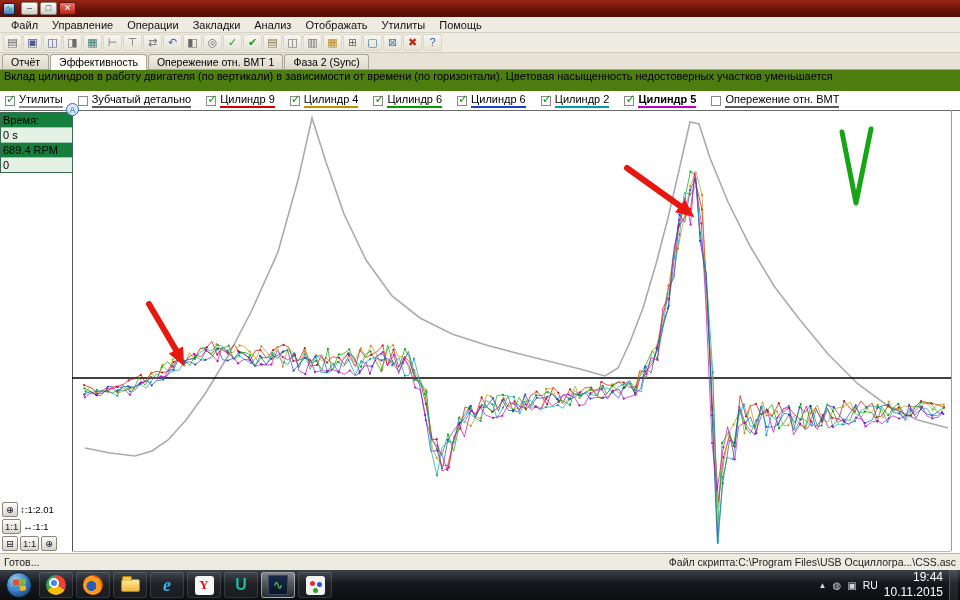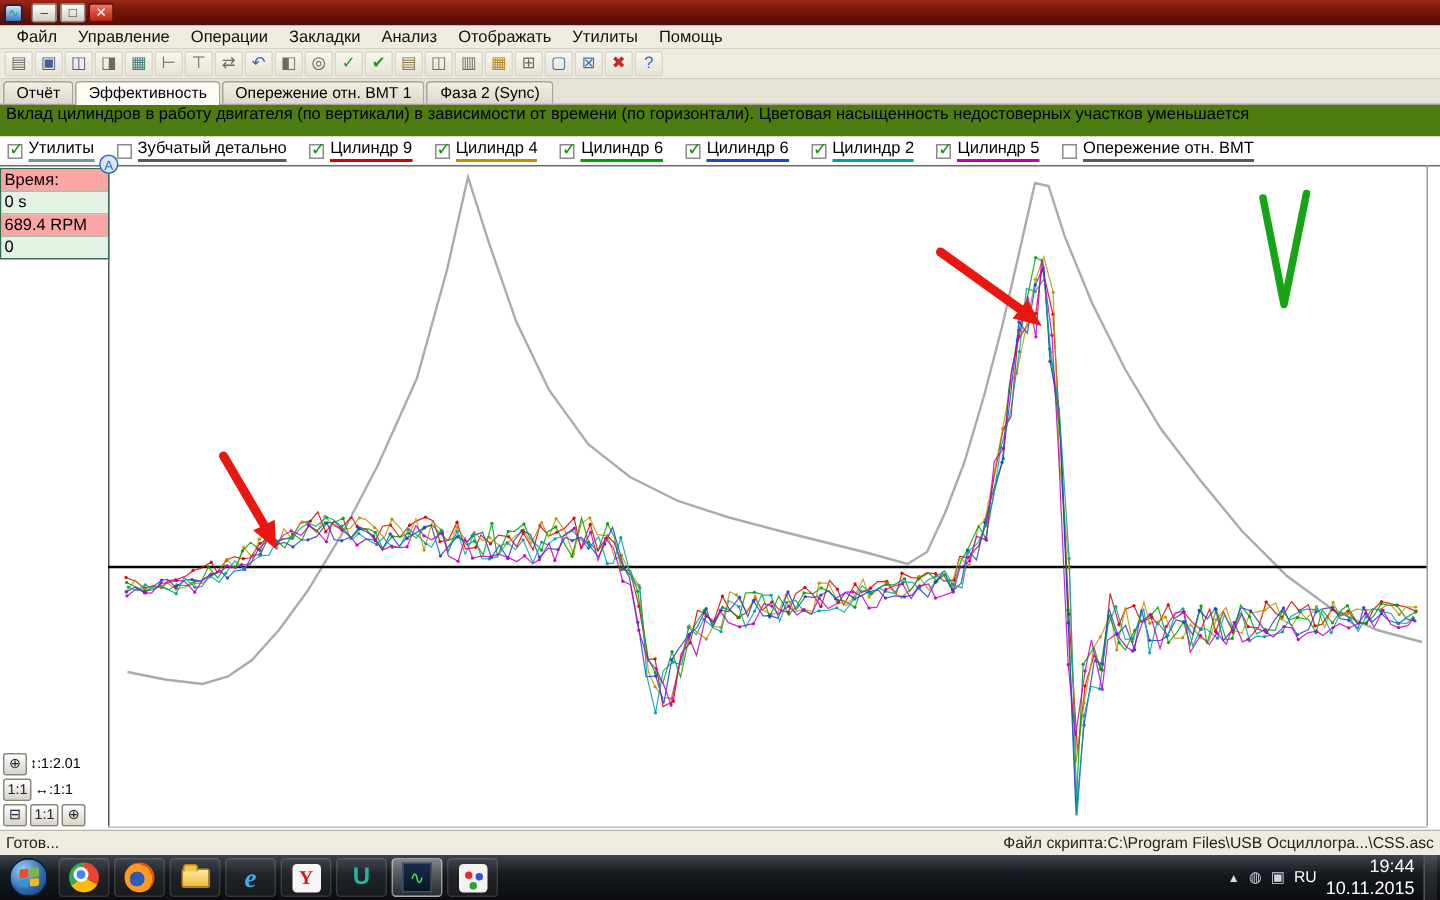--- a/index.html
+++ b/index.html
@@ -32,21 +32,21 @@
   .checkbox{width:10px;height:10px;border:1px solid #8a8a8a;background:#fff;position:relative}
   .checkbox.checked::after{content:"✓";position:absolute;left:0;top:-5px;font-size:12px;font-weight:bold;color:#0a9a0a}
   .toggle-label{border-bottom:2px solid #444;line-height:13px}
 
   
   .chart{position:relative;width:960px;height:443px;background:#fff}
   #chart-svg{position:absolute;left:0;top:0}
   .info-panel{position:absolute;left:0;top:2px;width:73px;border:1px solid #3a6b52;background:#fff}
   .ip-row{padding:1px 2px;font-size:11px;border-bottom:1px solid #9ec4aa}
   .ip-row:last-child{border-bottom:none}
-  .ip-row.shaded{background:#fca5a5}
+  .ip-row.shaded{background:#15803d}
   .ip-row.light{background:#e4f1e5}
   .marker-a{position:absolute;left:66px;top:-7px;width:13px;height:13px;border-radius:50%;border:1px solid #2a6ad0;color:#2a6ad0;background:#dce8fa;font-size:9px;text-align:center;line-height:12px;z-index:3}
   .zoom-controls{position:absolute;left:2px;bottom:2px;display:flex;flex-direction:column;gap:2px;font-size:9.5px;z-index:3}
   .zc-row{display:flex;align-items:center;gap:2px}
   .zc-btn{min-width:16px;height:15px;background:linear-gradient(#fefefe,#d6d3c8);border:1px solid #8a887c;border-radius:2px;display:flex;align-items:center;justify-content:center;padding:0 2px;color:#223;font-size:9.5px}
   .zc-label{color:#000}
 
   
   .statusbar{height:17px;background:#eeebe1;border-top:1px solid #b8b5a8;display:flex;align-items:center;justify-content:space-between;padding:0 4px;font-size:10.5px;color:#222}
 
@@ -202,21 +202,21 @@
     <div class="toggle-item">
       <span class="checkbox checked"></span>
       <span class="toggle-label" style="border-bottom-color: rgb(32, 64, 208);">Цилиндр 6</span>
     </div>
     <div class="toggle-item">
       <span class="checkbox checked"></span>
       <span class="toggle-label" style="border-bottom-color: rgb(0, 160, 160);">Цилиндр 2</span>
     </div>
     <div class="toggle-item">
       <span class="checkbox checked"></span>
-      <span class="toggle-label" style="border-bottom-color: rgb(192, 0, 192);">Цилиндр 5</span>
+      <span class="toggle-label" style="border-bottom-color: rgb(192, 0, 192); font-weight: bold;">Цилиндр 5</span>
     </div>
     <div class="toggle-item">
       <span class="checkbox"></span>
       <span class="toggle-label" style="border-bottom-color: rgb(90, 90, 90);">Опережение отн. ВМТ</span>
     </div>
   </div>
 
 <div class="chart">
   <svg id="chart-svg" width="960" height="443">
       <line x1="0" y1="0.5" x2="960" y2="0.5" stroke="#6a6a6a" stroke-width="1"></line>

